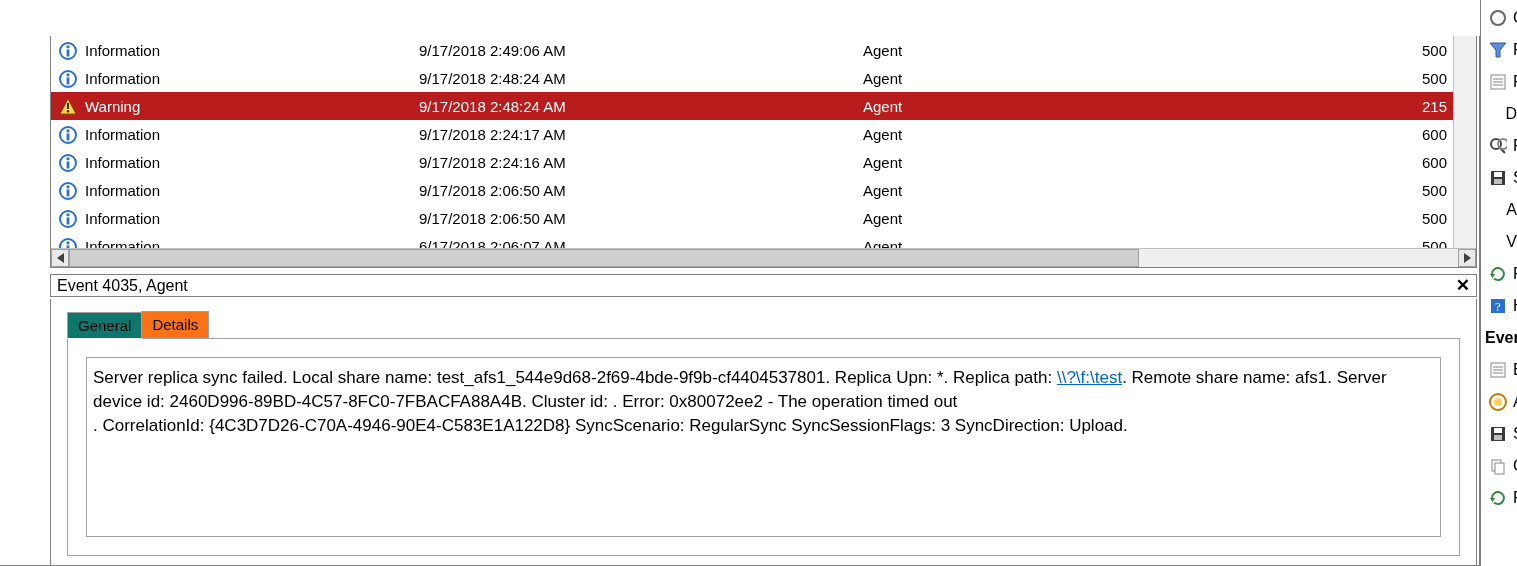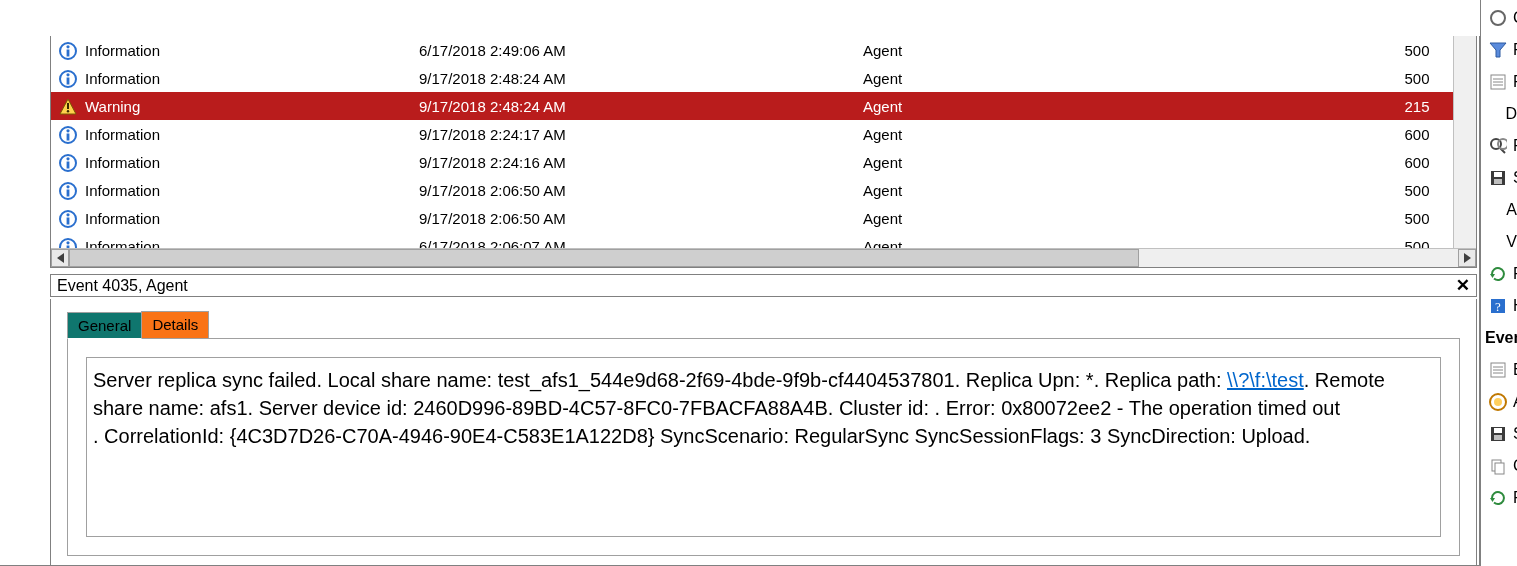--- a/index.html
+++ b/index.html
@@ -10,42 +10,42 @@
   .list-frame{margin:0 2px 0 50px;border:1px solid #808080;border-top:none;display:flex;flex-direction:column;height:232px;box-sizing:border-box;}
   .list-body{flex:1;overflow:hidden;position:relative;}
   table.event-table{width:100%;border-collapse:collapse;table-layout:fixed;}
   table.event-table td{padding:2px 0 2px 4px;white-space:nowrap;overflow:hidden;}
   tr.event-row{height:28px;}
   tr.event-row.selected{background:#b91c1c;color:#fff;}
   .cell-icon{width:26px;text-align:center;vertical-align:middle;}
   .cell-level{width:330px;}
   .cell-date{width:440px;}
   .cell-source{width:520px;}
-  .cell-id{width:60px;text-align:center;padding-right:6px!important;}
+  .cell-id{width:60px;text-align:right;padding-right:6px!important;}
   .vscroll{width:18px;text-align:center;vertical-align:top;}
   .partial td{height:18px;padding:0 0 0 4px;}
   
   .info-icon,.warn-icon{display:inline-block;vertical-align:middle;}
   .info-icon svg,.warn-icon svg{display:block;}
   
   .hscroll{display:flex;height:18px;border-top:1px solid #c0c0c0;background:#f0f0f0;}
   .scroll-btn{width:18px;display:flex;align-items:center;justify-content:center;border:1px solid #a0a0a0;background:#e9e9e9;box-sizing:border-box;}
   .scroll-track{flex:1;position:relative;background:#efefef;}
   .scroll-thumb{position:absolute;top:0;bottom:0;left:0;width:77%;background:#cfcfcf;border:1px solid #a0a0a0;box-sizing:border-box;}
   
   .detail-hdr{margin:6px 2px 0 50px;display:flex;align-items:center;border:1px solid #808080;height:30px;padding:0 6px;box-sizing:border-box;}
   .detail-hdr .title{flex:1;font-size:16px;}
   .close-x{font-weight:bold;font-size:17px;cursor:default;}
   
   .tab-area{margin:2px 2px 0 50px;border:1px solid #808080;border-top:none;flex:1;display:flex;flex-direction:column;}
   .tab-strip{display:flex;margin:12px 0 0 16px;}
   .tab{padding:4px 10px;border:1px solid #a0a0a0;border-bottom:none;margin-right:-1px;background:#f97316;font-size:15px;}
   .tab.active{background:#0f766e;position:relative;top:1px;border-bottom:1px solid #fff;}
   .tab-body{flex:1;margin:0 16px 12px 16px;border:1px solid #a0a0a0;}
-  .msg-box{margin:18px;border:1px solid #a0a0a0;padding:8px 6px;font-size:20px;line-height:1.4;height:180px;box-sizing:border-box;overflow:hidden;}
+  .msg-box{margin:18px;border:1px solid #a0a0a0;padding:8px 6px;font-size:17px;line-height:1.4;height:180px;box-sizing:border-box;overflow:hidden;}
   .msg-box a{color:#0066cc;text-decoration:underline;}
   
   .actions{width:56px;border-left:1px solid #808080;box-sizing:border-box;padding-top:2px;overflow:hidden;}
   .act-item{display:flex;align-items:center;height:32px;padding-left:8px;white-space:nowrap;font-size:16px;}
   .act-item.hdr{font-weight:bold;padding-left:4px;}
   .act-ic{width:20px;margin-right:6px;display:flex;align-items:center;justify-content:center;}
   .act-ic svg{display:block;}
   .tri-left{width:0;height:0;border-top:5px solid transparent;border-bottom:5px solid transparent;border-right:7px solid #404040;}
   .tri-right{width:0;height:0;border-top:5px solid transparent;border-bottom:5px solid transparent;border-left:7px solid #404040;}
 </style>
@@ -56,21 +56,21 @@
 
   <div class="list-frame">
     <div class="list-body">
       <table class="event-table">
         <tbody id="evt-rows">
             <tr class="event-row">
               <td class="cell-icon"><span class="info-icon"><svg width="18" height="18">
                     <use href="#ico-info"></use>
                   </svg></span></td>
               <td class="cell-level">Information</td>
-              <td class="cell-date">6/17/2018 2:49:06 AM</td>
+              <td class="cell-date">9/17/2018 2:49:06 AM</td>
               <td class="cell-source">Agent</td>
               <td class="cell-id">500</td>
               <td class="vscroll" rowspan="8" style="vertical-align:bottom;padding-bottom:2px;border-left:1px solid #c0c0c0;background:#f0f0f0;"></td>
             </tr>
             <tr class="event-row">
               <td class="cell-icon"><span class="info-icon"><svg width="18" height="18">
                     <use href="#ico-info"></use>
                   </svg></span></td>
               <td class="cell-level">Information</td>
               <td class="cell-date">9/17/2018 2:48:24 AM</td>

